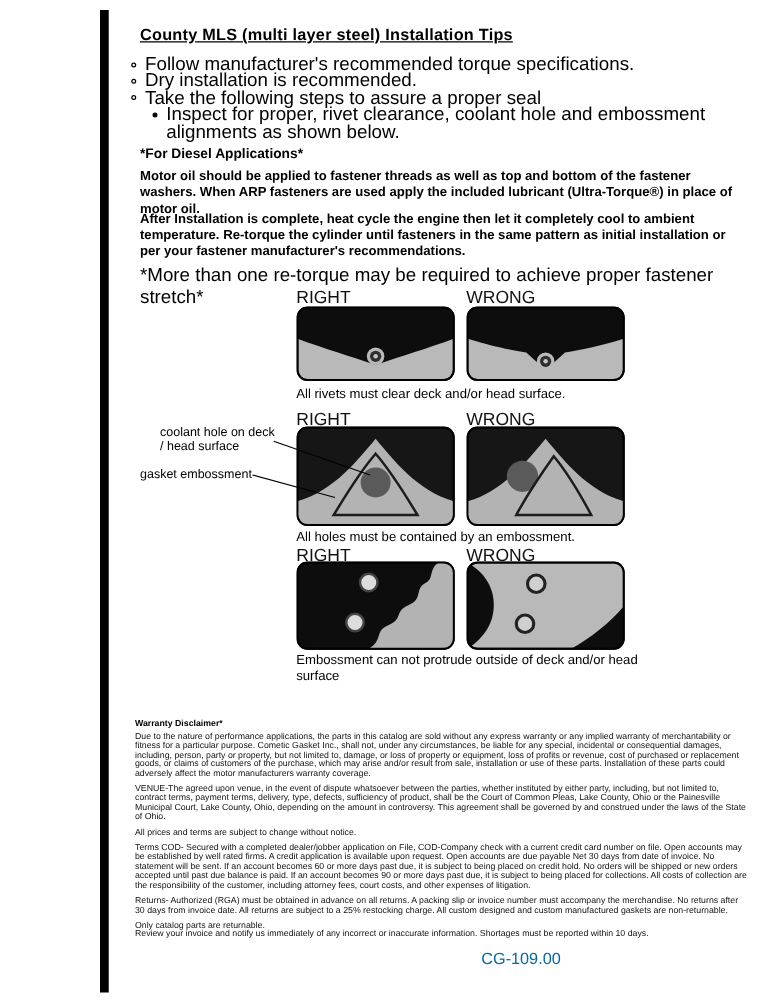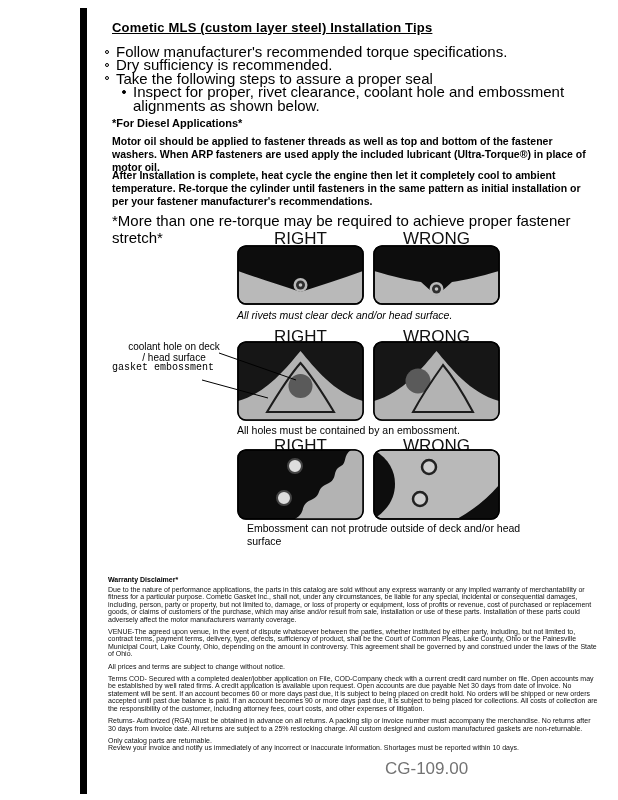--- a/index.html
+++ b/index.html
@@ -29,50 +29,50 @@
   }
   .bullet-line.sub { margin-left:17px; }
   .bullet-line.sub .dot { background:#000; border-color:#000; width:4px; height:4px; }
 
   .diesel-heading { left:112px; top:117px; font-size:11px; font-weight:bold; }
   .para { left:112px; width:484px; font-size:10.5px; line-height:13px;font-weight:bold; }
   .p1 { top:135px; }
   .p2 { top:169px; }
   .note { left:112px; top:212px; font-size:15px; }
 
-  .dg-header { width:127px; text-align:center; font-size:17px; color:#111; }
+  .dg-header { width:127px; font-size:14px; color:#111; }
   .dg-caption { font-size:10.5px; line-height:12.5px; }
 
   .callout { font-size:10px; line-height:11px; color:#000; }
 
   .warranty-heading { left:108px; top:576px; font-size:7px; font-weight:bold; }
   .warranty { left:108px; top:586px; width:492px; font-size:7px; line-height:7.4px; color:#111; }
   .warranty p { margin:0 0 5px 0; }
   .warranty p.tight { margin:0; }
 
-  .footer { left:385px; top:759px; font-size:17px; color:#737373; }
+  .footer { left:385px; top:759px; font-size:13px; color:#0369a1; }
 
   svg { display:block; }
   .lines-overlay { left:0; top:0; pointer-events:none; }
 </style>
 </head>
 <body>
 
 <div class="abs left-bar"></div>
 
-<h1 class="abs title">Cometic MLS (custom layer steel) Installation Tips</h1>
+<h1 class="abs title">County MLS (multi layer steel) Installation Tips</h1>
 
 <div class="abs bullets">
   <div class="bullet-line">
     <span class="dot"></span>
     <span>Follow manufacturer's recommended torque specifications.</span>
   </div>
   <div class="bullet-line">
     <span class="dot"></span>
-    <span>Dry sufficiency is recommended.</span>
+    <span>Dry installation is recommended.</span>
   </div>
   <div class="bullet-line">
     <span class="dot"></span>
     <span>Take the following steps to assure a proper seal</span>
   </div>
   <div class="bullet-line sub">
     <span class="dot"></span>
     <span>Inspect for proper, rivet clearance, coolant hole and embossment alignments as shown below.</span>
   </div>
 </div>
@@ -114,27 +114,27 @@
     <g clip-path="url(#c1b)">
       <path d="M1,1 H126 V26 C106,32 92,35 79,37 L63.5,51 L48,37 C35,35 21,32 1,26 Z" fill="#0d0d0d"></path>
       <circle cx="63.5" cy="44" r="7" fill="#b9b9b9"></circle>
       <circle cx="63.5" cy="44" r="4.5" fill="#2e2e2e"></circle>
       <circle cx="63.5" cy="44" r="1.8" fill="#c4c4c4"></circle>
     </g>
     <rect x="1" y="1" width="125" height="58" rx="8" fill="none" stroke="#000" stroke-width="1.5"></rect>
   </svg>
 </div>
 
-<div class="abs dg-caption" style="left:237px; top:309px;font-style:italic;">All rivets must clear deck and/or head surface.</div>
+<div class="abs dg-caption" style="left:237px; top:309px;">All rivets must clear deck and/or head surface.</div>
 
 <div class="abs dg-header" style="left:237px; top:327px;">RIGHT</div>
 <div class="abs dg-header" style="left:373px; top:327px;">WRONG</div>
 
-<div class="abs callout" style="left:128px; top:341px; width:92px; text-align:center;">coolant hole on deck / head surface</div>
-<div class="abs callout" style="left:112px; top:362px;font-family:Liberation Mono, monospace;">gasket embossment</div>
+<div class="abs callout" style="left:128px; top:341px; width:92px; ">coolant hole on deck / head surface</div>
+<div class="abs callout" style="left:112px; top:374px;">gasket embossment</div>
 
 <div class="abs" style="left:237px; top:341px;">
   <svg width="127" height="80" viewBox="0 0 127 80">
     <defs>
         <clipPath id="c2a">
           <rect x="1" y="1" width="125" height="78" rx="8"></rect>
         </clipPath>
       </defs>
     <rect x="1" y="1" width="125" height="78" rx="8" fill="#161616" stroke="#000" stroke-width="1.5"></rect>
     <g clip-path="url(#c2a)">
@@ -196,21 +196,21 @@
     <g clip-path="url(#c3b)">
       <path d="M1,1 C16,10 22,22 22,35 C22,48 16,60 1,70 Z" fill="#0d0d0d"></path>
       <path d="M126,70 L84,70 C100,61 114,50 126,36 Z" fill="#0d0d0d"></path>
       <circle cx="56" cy="18" r="7" fill="#cfcfcf" stroke="#222" stroke-width="2.5"></circle>
       <circle cx="47" cy="50" r="7" fill="#cfcfcf" stroke="#222" stroke-width="2.5"></circle>
     </g>
     <rect x="1" y="1" width="125" height="69" rx="8" fill="none" stroke="#000" stroke-width="1.5"></rect>
   </svg>
 </div>
 
-<div class="abs dg-caption" style="left:247px; top:522px; width:300px;">Embossment can not protrude outside of deck and/or head surface</div>
+<div class="abs dg-caption" style="left:237px; top:522px; width:300px;">Embossment can not protrude outside of deck and/or head surface</div>
 
 <svg class="abs lines-overlay" width="618" height="800" viewBox="0 0 618 800">
   <line x1="219" y1="353" x2="296" y2="380" stroke="#000" stroke-width="1"></line>
   <line x1="202" y1="380" x2="268" y2="398" stroke="#000" stroke-width="1"></line>
 </svg>
 
 <div class="abs warranty-heading">Warranty Disclaimer*</div>
 <div class="abs warranty">
   <p>Due to the nature of performance applications, the parts in this catalog are sold without any express warranty or any implied warranty of merchantability or fitness for a particular purpose. Cometic Gasket Inc., shall not, under any circumstances, be liable for any special, incidental or consequential damages, including, person, party or property, but not limited to, damage, or loss of property or equipment, loss of profits or revenue, cost of purchased or replacement goods, or claims of customers of the purchase, which may arise and/or result from sale, installation or use of these parts. Installation of these parts could adversely affect the motor manufacturers warranty coverage.</p>
   <p>VENUE-The agreed upon venue, in the event of dispute whatsoever between the parties, whether instituted by either party, including, but not limited to, contract terms, payment terms, delivery, type, defects, sufficiency of product, shall be the Court of Common Pleas, Lake County, Ohio or the Painesville Municipal Court, Lake County, Ohio, depending on the amount in controversy. This agreement shall be governed by and construed under the laws of the State of Ohio.</p>

